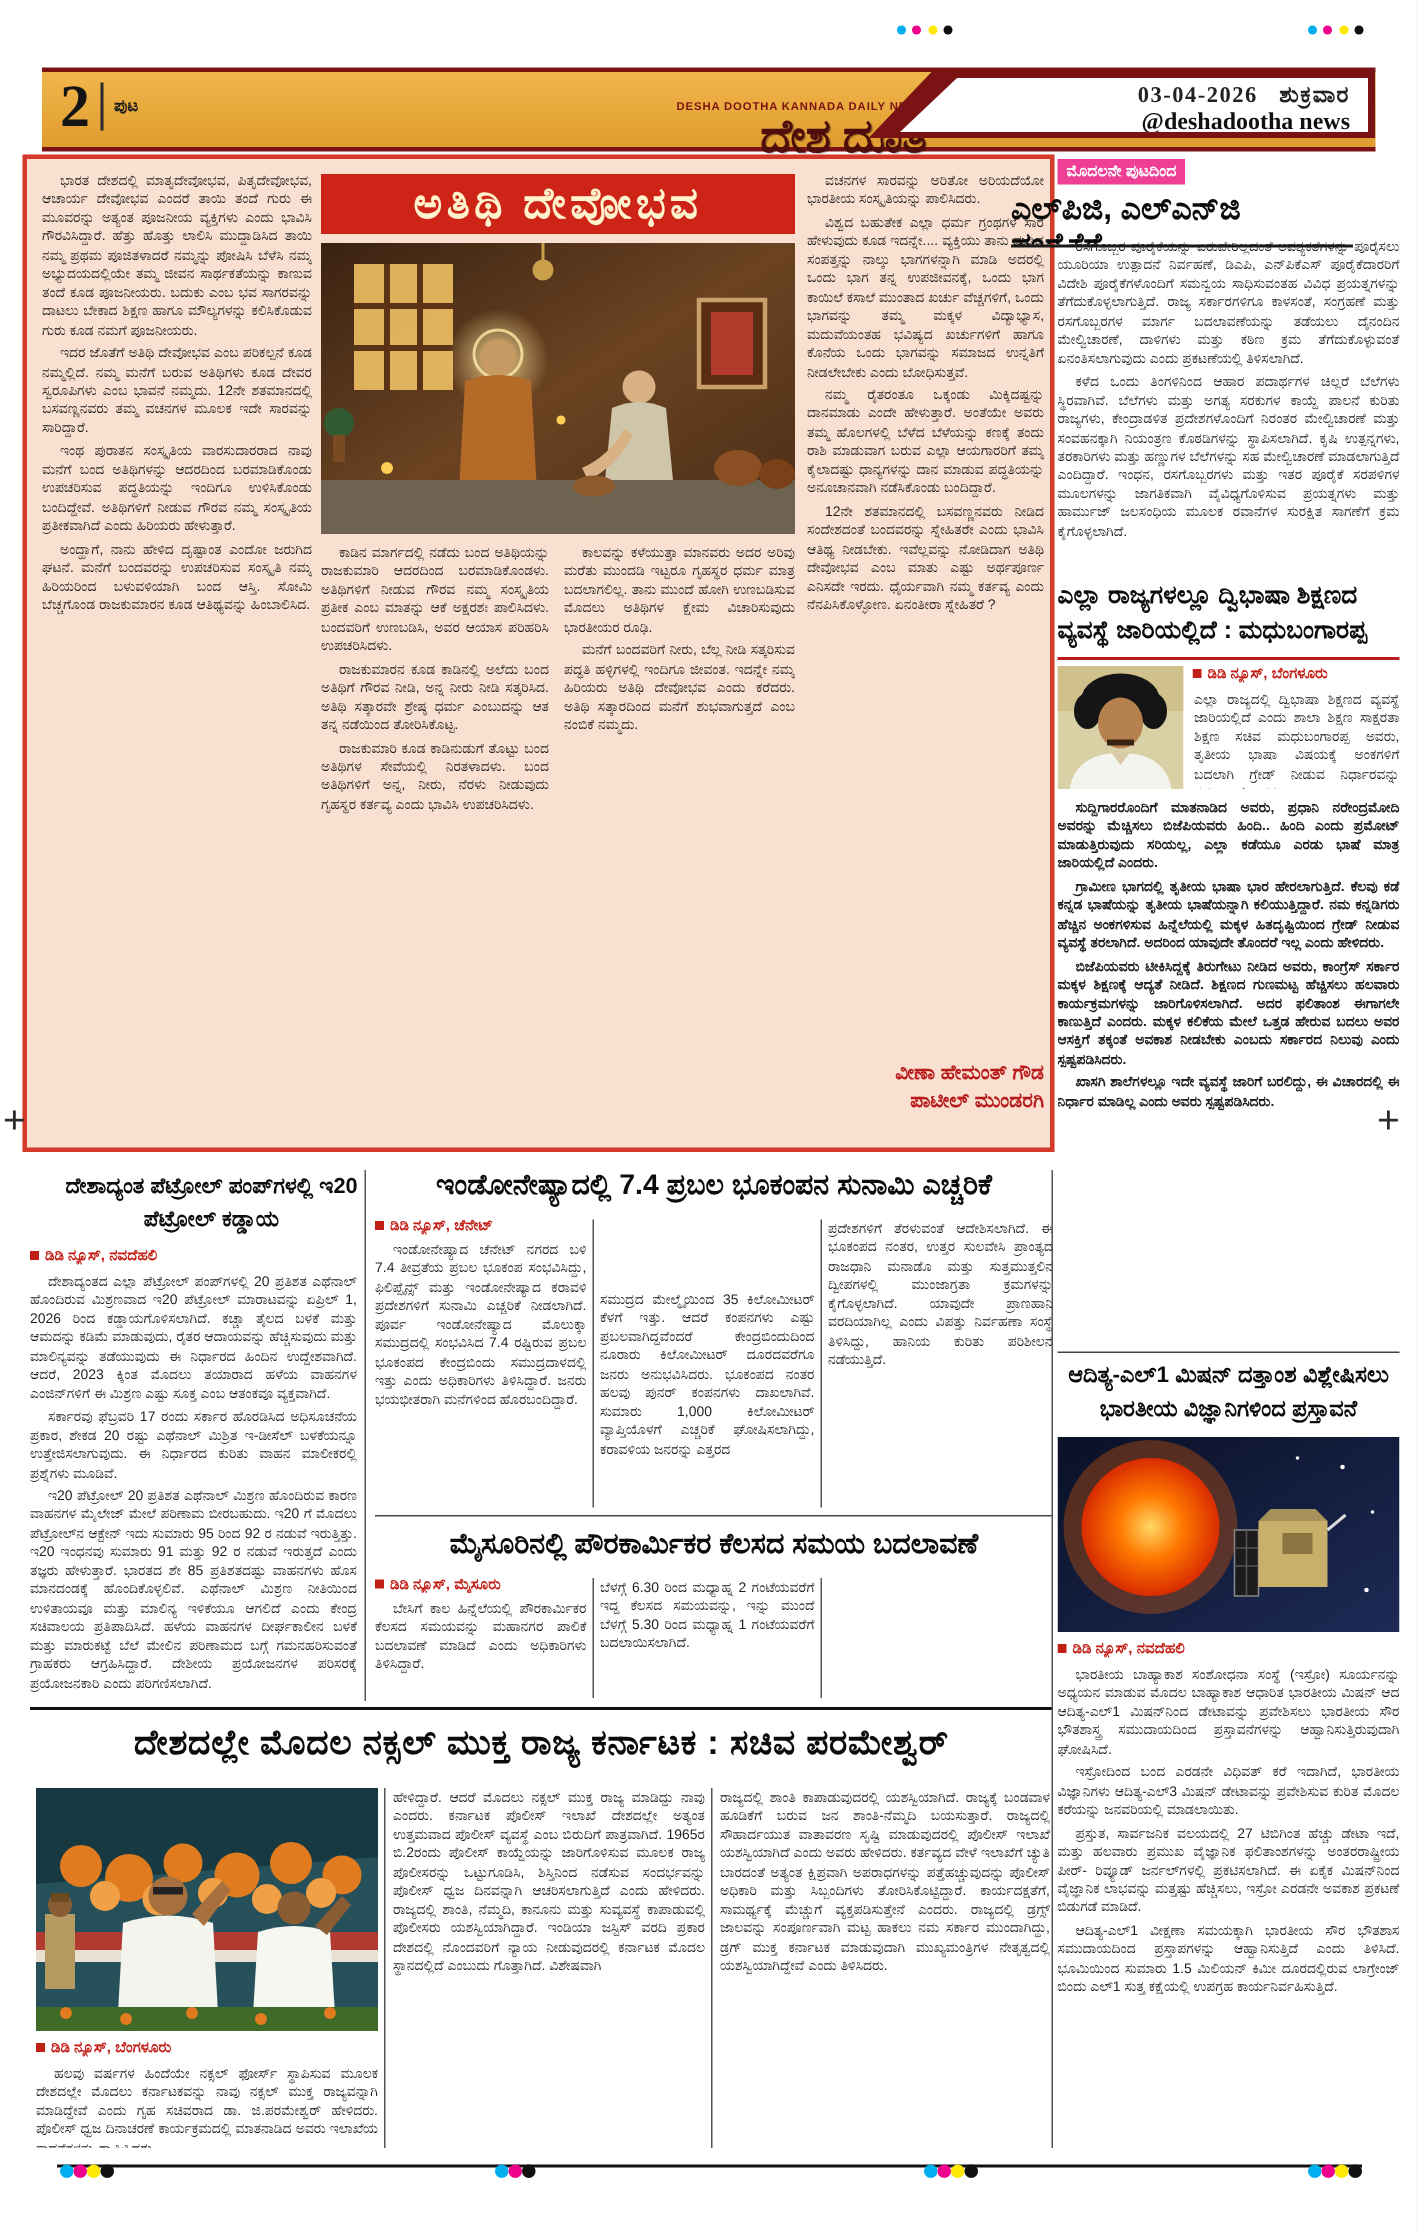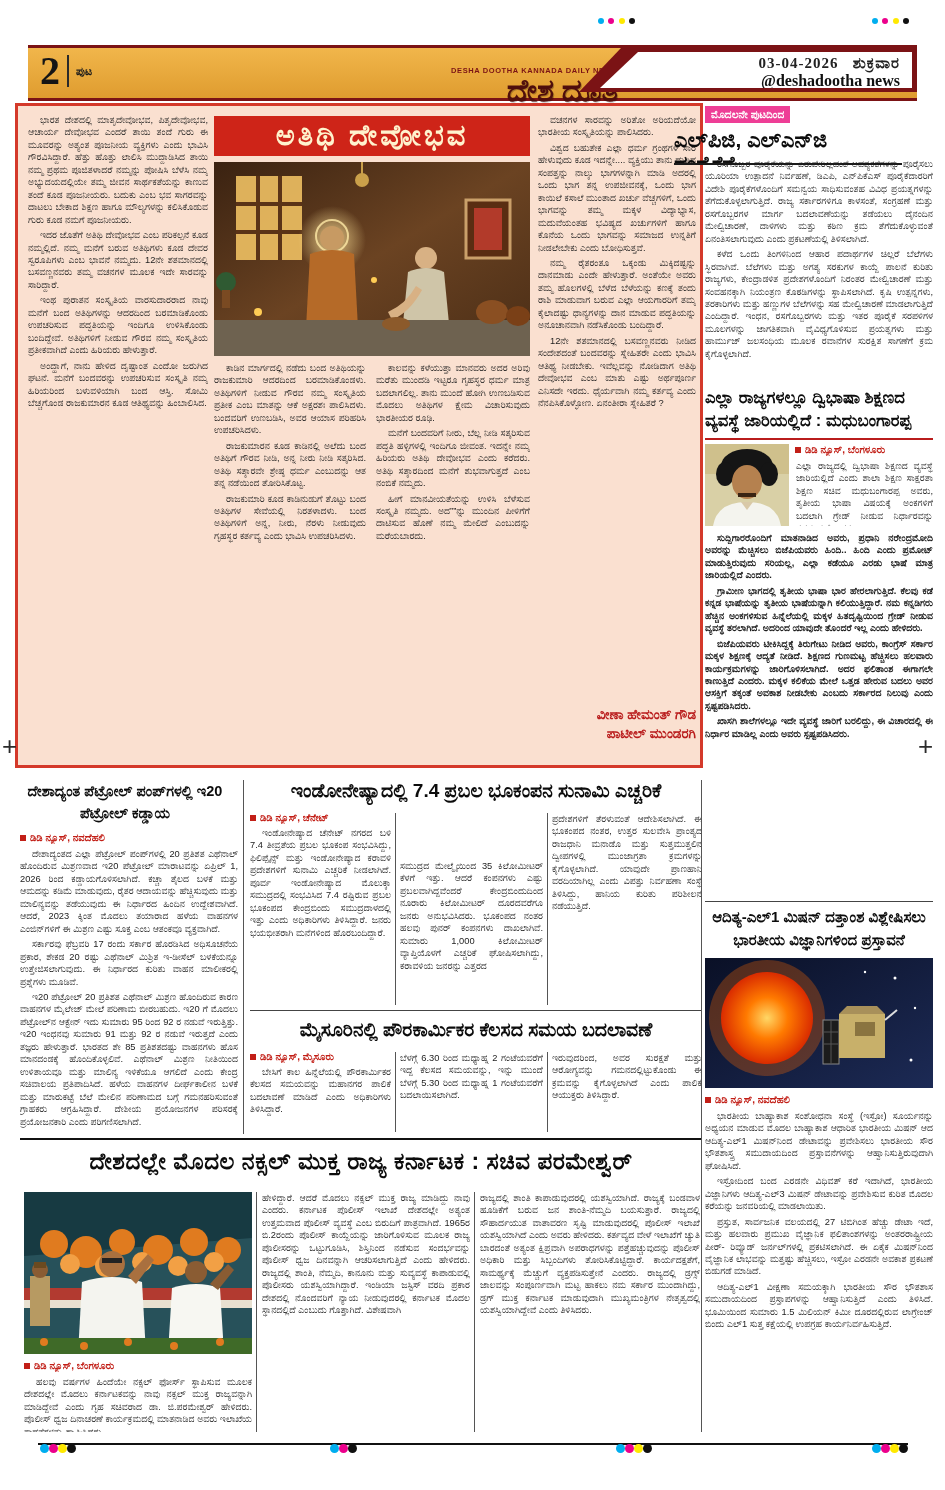--- a/index.html
+++ b/index.html
@@ -133,21 +133,20 @@
     </div>
 
     <div class="abs txt" style="left:196px;top:256px;width:152px;height:394px;">
         <p class="para">ಕಾಡಿನ ಮಾರ್ಗದಲ್ಲಿ ನಡೆದು ಬಂದ ಅತಿಥಿಯನ್ನು ರಾಜಕುಮಾರಿ ಆದರದಿಂದ ಬರಮಾಡಿಕೊಂಡಳು. ಅತಿಥಿಗಳಿಗೆ ನೀಡುವ ಗೌರವ ನಮ್ಮ ಸಂಸ್ಕೃತಿಯ ಪ್ರತೀಕ ಎಂಬ ಮಾತನ್ನು ಆಕೆ ಅಕ್ಷರಶಃ ಪಾಲಿಸಿದಳು. ಬಂದವರಿಗೆ ಉಣಬಡಿಸಿ, ಅವರ ಆಯಾಸ ಪರಿಹರಿಸಿ ಉಪಚರಿಸಿದಳು.</p>
         <p class="para">ರಾಜಕುಮಾರನ ಕೂಡ ಕಾಡಿನಲ್ಲಿ ಅಲೆದು ಬಂದ ಅತಿಥಿಗೆ ಗೌರವ ನೀಡಿ, ಅನ್ನ ನೀರು ನೀಡಿ ಸತ್ಕರಿಸಿದ. ಅತಿಥಿ ಸತ್ಕಾರವೇ ಶ್ರೇಷ್ಠ ಧರ್ಮ ಎಂಬುದನ್ನು ಆತ ತನ್ನ ನಡೆಯಿಂದ ತೋರಿಸಿಕೊಟ್ಟ.</p>
         <p class="para">ರಾಜಕುಮಾರಿ ಕೂಡ ಕಾಡಿನುಡುಗೆ ತೊಟ್ಟು ಬಂದ ಅತಿಥಿಗಳ ಸೇವೆಯಲ್ಲಿ ನಿರತಳಾದಳು. ಬಂದ ಅತಿಥಿಗಳಿಗೆ ಅನ್ನ, ನೀರು, ನೆರಳು ನೀಡುವುದು ಗೃಹಸ್ಥರ ಕರ್ತವ್ಯ ಎಂದು ಭಾವಿಸಿ ಉಪಚರಿಸಿದಳು.</p>
       </div>
     <div class="abs txt" style="left:358px;top:256px;width:154px;height:394px;">
         <p class="para">ಕಾಲವನ್ನು ಕಳೆಯುತ್ತಾ ಮಾನವರು ಅದರ ಅರಿವು ಮರೆತು ಮುಂದಡಿ ಇಟ್ಟರೂ ಗೃಹಸ್ಥರ ಧರ್ಮ ಮಾತ್ರ ಬದಲಾಗಲಿಲ್ಲ. ತಾನು ಮುಂದೆ ಹೋಗಿ ಉಣಬಡಿಸುವ ಮೊದಲು ಅತಿಥಿಗಳ ಕ್ಷೇಮ ವಿಚಾರಿಸುವುದು ಭಾರತೀಯರ ರೂಢಿ.</p>
         <p class="para">ಮನೆಗೆ ಬಂದವರಿಗೆ ನೀರು, ಬೆಲ್ಲ ನೀಡಿ ಸತ್ಕರಿಸುವ ಪದ್ಧತಿ ಹಳ್ಳಿಗಳಲ್ಲಿ ಇಂದಿಗೂ ಜೀವಂತ. ಇದನ್ನೇ ನಮ್ಮ ಹಿರಿಯರು ಅತಿಥಿ ದೇವೋಭವ ಎಂದು ಕರೆದರು. ಅತಿಥಿ ಸತ್ಕಾರದಿಂದ ಮನೆಗೆ ಶುಭವಾಗುತ್ತದೆ ಎಂಬ ನಂಬಿಕೆ ನಮ್ಮದು.</p>
-        <p class="para">ಹೀಗೆ ಮಾನವೀಯತೆಯನ್ನು ಉಳಿಸಿ ಬೆಳೆಸುವ ಸಂಸ್ಕೃತಿ ನಮ್ಮದು. ಅದ””ನ್ನು ಮುಂದಿನ ಪೀಳಿಗೆಗೆ ದಾಟಿಸುವ ಹೊಣೆ ನಮ್ಮ ಮೇಲಿದೆ ಎಂಬುದನ್ನು ಮರೆಯಬಾರದು.</p>
       </div>
 
     <div class="abs txt" style="left:520px;top:8px;width:158px;height:588px;">
         <p class="para">ವಚನಗಳ ಸಾರವನ್ನು ಅರಿತೋ ಅರಿಯದೆಯೋ ಭಾರತೀಯ ಸಂಸ್ಕೃತಿಯನ್ನು ಪಾಲಿಸಿದರು.</p>
         <p class="para">ವಿಶ್ವದ ಬಹುತೇಕ ಎಲ್ಲಾ ಧರ್ಮ ಗ್ರಂಥಗಳ ಸಾರ ಹೇಳುವುದು ಕೂಡ ಇದನ್ನೇ.... ವ್ಯಕ್ತಿಯು ತಾನು ದುಡಿದ ಸಂಪತ್ತನ್ನು ನಾಲ್ಕು ಭಾಗಗಳನ್ನಾಗಿ ಮಾಡಿ ಅದರಲ್ಲಿ ಒಂದು ಭಾಗ ತನ್ನ ಉಪಜೀವನಕ್ಕೆ, ಒಂದು ಭಾಗ ಕಾಯಿಲೆ ಕಸಾಲೆ ಮುಂತಾದ ಖರ್ಚು ವೆಚ್ಚಗಳಿಗೆ, ಒಂದು ಭಾಗವನ್ನು ತಮ್ಮ ಮಕ್ಕಳ ವಿದ್ಯಾಭ್ಯಾಸ, ಮದುವೆಯಂತಹ ಭವಿಷ್ಯದ ಖರ್ಚುಗಳಿಗೆ ಹಾಗೂ ಕೊನೆಯ ಒಂದು ಭಾಗವನ್ನು ಸಮಾಜದ ಉನ್ನತಿಗೆ ನೀಡಲೇಬೇಕು ಎಂದು ಬೋಧಿಸುತ್ತವೆ.</p>
         <p class="para">ನಮ್ಮ ರೈತರಂತೂ ಒಕ್ಕಂಡು ಮಿಕ್ಕಿದಷ್ಟನ್ನು ದಾನಮಾಡು ಎಂದೇ ಹೇಳುತ್ತಾರೆ. ಅಂತೆಯೇ ಅವರು ತಮ್ಮ ಹೊಲಗಳಲ್ಲಿ ಬೆಳೆದ ಬೆಳೆಯನ್ನು ಕಣಕ್ಕೆ ತಂದು ರಾಶಿ ಮಾಡುವಾಗ ಬರುವ ಎಲ್ಲಾ ಆಯಗಾರರಿಗೆ ತಮ್ಮ ಕೈಲಾದಷ್ಟು ಧಾನ್ಯಗಳನ್ನು ದಾನ ಮಾಡುವ ಪದ್ಧತಿಯನ್ನು ಅನೂಚಾನವಾಗಿ ನಡೆಸಿಕೊಂಡು ಬಂದಿದ್ದಾರೆ.</p>
         <p class="para">12ನೇ ಶತಮಾನದಲ್ಲಿ ಬಸವಣ್ಣನವರು ನೀಡಿದ ಸಂದೇಶದಂತೆ ಬಂದವರನ್ನು ಸ್ನೇಹಿತರೇ ಎಂದು ಭಾವಿಸಿ ಆತಿಥ್ಯ ನೀಡಬೇಕು. ಇವೆಲ್ಲವನ್ನು ನೋಡಿದಾಗ ಅತಿಥಿ ದೇವೋಭವ ಎಂಬ ಮಾತು ಎಷ್ಟು ಅರ್ಥಪೂರ್ಣ ಎನಿಸದೇ ಇರದು. ಧೈರ್ಯವಾಗಿ ನಮ್ಮ ಕರ್ತವ್ಯ ಎಂದು ನೆನಪಿಸಿಕೊಳ್ಳೋಣ. ಏನಂತೀರಾ ಸ್ನೇಹಿತರೆ ?</p>
       </div>
 
     <div class="abs author" style="left:500px;top:600px;width:178px;">
@@ -229,21 +228,21 @@
   <div class="abs byline" style="left:705px;top:1094px;">
     <span class="sq"></span><span>ಡಿಡಿ ನ್ಯೂಸ್, ನವದೆಹಲಿ</span>
   </div>
   <div class="abs txt" style="left:705px;top:1110px;width:228px;height:322px;">
       <p class="para">ಭಾರತೀಯ ಬಾಹ್ಯಾಕಾಶ ಸಂಶೋಧನಾ ಸಂಸ್ಥೆ (ಇಸ್ರೋ) ಸೂರ್ಯನನ್ನು ಅಧ್ಯಯನ ಮಾಡುವ ಮೊದಲ ಬಾಹ್ಯಾಕಾಶ ಆಧಾರಿತ ಭಾರತೀಯ ಮಿಷನ್ ಆದ ಆದಿತ್ಯ-ಎಲ್1 ಮಿಷನ್‌ನಿಂದ ಡೇಟಾವನ್ನು ಪ್ರವೇಶಿಸಲು ಭಾರತೀಯ ಸೌರ ಭೌತಶಾಸ್ತ್ರ ಸಮುದಾಯದಿಂದ ಪ್ರಸ್ತಾವನೆಗಳನ್ನು ಆಹ್ವಾನಿಸುತ್ತಿರುವುದಾಗಿ ಘೋಷಿಸಿದೆ.</p>
       <p class="para">ಇಸ್ರೋದಿಂದ ಬಂದ ಎರಡನೇ ವಿಧಿವತ್ ಕರೆ ಇದಾಗಿದೆ, ಭಾರತೀಯ ವಿಜ್ಞಾನಿಗಳು ಆದಿತ್ಯ-ಎಲ್3 ಮಿಷನ್ ಡೇಟಾವನ್ನು ಪ್ರವೇಶಿಸುವ ಕುರಿತ ಮೊದಲ ಕರೆಯನ್ನು ಜನವರಿಯಲ್ಲಿ ಮಾಡಲಾಯಿತು.</p>
       <p class="para">ಪ್ರಸ್ತುತ, ಸಾರ್ವಜನಿಕ ವಲಯದಲ್ಲಿ 27 ಟಿಬಿಗಿಂತ ಹೆಚ್ಚು ಡೇಟಾ ಇದೆ, ಮತ್ತು ಹಲವಾರು ಪ್ರಮುಖ ವೈಜ್ಞಾನಿಕ ಫಲಿತಾಂಶಗಳನ್ನು ಅಂತರರಾಷ್ಟ್ರೀಯ ಪೀರ್- ರಿವ್ಯೂಡ್ ಜರ್ನಲ್‌ಗಳಲ್ಲಿ ಪ್ರಕಟಿಸಲಾಗಿದೆ. ಈ ಏಕೈಕ ಮಿಷನ್‌ನಿಂದ ವೈಜ್ಞಾನಿಕ ಲಾಭವನ್ನು ಮತ್ತಷ್ಟು ಹೆಚ್ಚಿಸಲು, ಇಸ್ರೋ ಎರಡನೇ ಅವಕಾಶ ಪ್ರಕಟಣೆ ಬಿಡುಗಡೆ ಮಾಡಿದೆ.</p>
       <p class="para">ಆದಿತ್ಯ-ಎಲ್1 ವೀಕ್ಷಣಾ ಸಮಯಕ್ಕಾಗಿ ಭಾರತೀಯ ಸೌರ ಭೌತಶಾಸ ಸಮುದಾಯದಿಂದ ಪ್ರಸ್ತಾಪಗಳನ್ನು ಆಹ್ವಾನಿಸುತ್ತಿದೆ ಎಂದು ತಿಳಿಸಿದೆ. ಭೂಮಿಯಿಂದ ಸುಮಾರು 1.5 ಮಿಲಿಯನ್ ಕಿಮೀ ದೂರದಲ್ಲಿರುವ ಲಾಗ್ರೇಂಜ್ ಬಿಂದು ಎಲ್1 ಸುತ್ತ ಕಕ್ಷೆಯಲ್ಲಿ ಉಪಗ್ರಹ ಕಾರ್ಯನಿರ್ವಹಿಸುತ್ತಿದೆ.</p>
     </div>
 
-  <div class="abs headline" style="left:16px;top:780px;width:218px;height:46px;font-size:14.5px;line-height:1.55;text-align:center;">ದೇಶಾದ್ಯಂತ ಪೆಟ್ರೋಲ್ ಪಂಪ್‌ಗಳಲ್ಲಿ ಇ20 ಪೆಟ್ರೋಲ್ ಕಡ್ಡಾಯ</div>
+  <div class="abs headline" style="left:32px;top:780px;width:218px;height:46px;font-size:14.5px;line-height:1.55;text-align:center;">ದೇಶಾದ್ಯಂತ ಪೆಟ್ರೋಲ್ ಪಂಪ್‌ಗಳಲ್ಲಿ ಇ20 ಪೆಟ್ರೋಲ್ ಕಡ್ಡಾಯ</div>
   <div class="abs byline" style="left:20px;top:832px;">
     <span class="sq"></span><span>ಡಿಡಿ ನ್ಯೂಸ್, ನವದೆಹಲಿ</span>
   </div>
   <div class="abs txt" style="left:20px;top:848px;width:218px;height:286px;">
       <p class="para">ದೇಶಾದ್ಯಂತದ ಎಲ್ಲಾ ಪೆಟ್ರೋಲ್ ಪಂಪ್‌ಗಳಲ್ಲಿ 20 ಪ್ರತಿಶತ ಎಥೆನಾಲ್ ಹೊಂದಿರುವ ಮಿಶ್ರಣವಾದ ಇ20 ಪೆಟ್ರೋಲ್ ಮಾರಾಟವನ್ನು ಏಪ್ರಿಲ್ 1, 2026 ರಿಂದ ಕಡ್ಡಾಯಗೊಳಿಸಲಾಗಿದೆ. ಕಚ್ಚಾ ತೈಲದ ಬಳಕೆ ಮತ್ತು ಆಮದನ್ನು ಕಡಿಮೆ ಮಾಡುವುದು, ರೈತರ ಆದಾಯವನ್ನು ಹೆಚ್ಚಿಸುವುದು ಮತ್ತು ಮಾಲಿನ್ಯವನ್ನು ತಡೆಯುವುದು ಈ ನಿರ್ಧಾರದ ಹಿಂದಿನ ಉದ್ದೇಶವಾಗಿದೆ. ಆದರೆ, 2023 ಕ್ಕಿಂತ ಮೊದಲು ತಯಾರಾದ ಹಳೆಯ ವಾಹನಗಳ ಎಂಜಿನ್‌ಗಳಿಗೆ ಈ ಮಿಶ್ರಣ ಎಷ್ಟು ಸೂಕ್ತ ಎಂಬ ಆತಂಕವೂ ವ್ಯಕ್ತವಾಗಿದೆ.</p>
       <p class="para">ಸರ್ಕಾರವು ಫೆಬ್ರವರಿ 17 ರಂದು ಸರ್ಕಾರ ಹೊರಡಿಸಿದ ಅಧಿಸೂಚನೆಯ ಪ್ರಕಾರ, ಶೇಕಡ 20 ರಷ್ಟು ಎಥೆನಾಲ್ ಮಿಶ್ರಿತ ಇ-ಡೀಸೆಲ್ ಬಳಕೆಯನ್ನೂ ಉತ್ತೇಜಿಸಲಾಗುವುದು. ಈ ನಿರ್ಧಾರದ ಕುರಿತು ವಾಹನ ಮಾಲೀಕರಲ್ಲಿ ಪ್ರಶ್ನೆಗಳು ಮೂಡಿವೆ.</p>
       <p class="para">ಇ20 ಪೆಟ್ರೋಲ್ 20 ಪ್ರತಿಶತ ಎಥೆನಾಲ್ ಮಿಶ್ರಣ ಹೊಂದಿರುವ ಕಾರಣ ವಾಹನಗಳ ಮೈಲೇಜ್ ಮೇಲೆ ಪರಿಣಾಮ ಬೀರಬಹುದು. ಇ20 ಗೆ ಮೊದಲು ಪೆಟ್ರೋಲ್‌ನ ಆಕ್ಟೇನ್ ಇದು ಸುಮಾರು 95 ರಿಂದ 92 ರ ನಡುವೆ ಇರುತ್ತಿತ್ತು. ಇ20 ಇಂಧನವು ಸುಮಾರು 91 ಮತ್ತು 92 ರ ನಡುವೆ ಇರುತ್ತದೆ ಎಂದು ತಜ್ಞರು ಹೇಳುತ್ತಾರೆ. ಭಾರತದ ಶೇ 85 ಪ್ರತಿಶತದಷ್ಟು ವಾಹನಗಳು ಹೊಸ ಮಾನದಂಡಕ್ಕೆ ಹೊಂದಿಕೊಳ್ಳಲಿವೆ. ಎಥೆನಾಲ್ ಮಿಶ್ರಣ ನೀತಿಯಿಂದ ಉಳಿತಾಯವೂ ಮತ್ತು ಮಾಲಿನ್ಯ ಇಳಿಕೆಯೂ ಆಗಲಿದೆ ಎಂದು ಕೇಂದ್ರ ಸಚಿವಾಲಯ ಪ್ರತಿಪಾದಿಸಿದೆ. ಹಳೆಯ ವಾಹನಗಳ ದೀರ್ಘಕಾಲೀನ ಬಳಕೆ ಮತ್ತು ಮಾರುಕಟ್ಟೆ ಬೆಲೆ ಮೇಲಿನ ಪರಿಣಾಮದ ಬಗ್ಗೆ ಗಮನಹರಿಸುವಂತೆ ಗ್ರಾಹಕರು ಆಗ್ರಹಿಸಿದ್ದಾರೆ. ದೇಶೀಯ ಪ್ರಯೋಜನಗಳ ಪರಿಸರಕ್ಕೆ ಪ್ರಯೋಜನಕಾರಿ ಎಂದು ಪರಿಗಣಿಸಲಾಗಿದೆ.</p>
     </div>
 
   <div class="abs vrule" style="left:243px;top:780px;height:354px;"></div>
@@ -271,23 +270,20 @@
     <span class="sq"></span><span>ಡಿಡಿ ನ್ಯೂಸ್, ಮೈಸೂರು</span>
   </div>
   <div class="abs txt" style="left:250px;top:1066px;width:141px;height:66px;">
     <p class="para">ಬೇಸಿಗೆ ಕಾಲ ಹಿನ್ನೆಲೆಯಲ್ಲಿ ಪೌರಕಾರ್ಮಿಕರ ಕೆಲಸದ ಸಮಯವನ್ನು ಮಹಾನಗರ ಪಾಲಿಕೆ ಬದಲಾವಣೆ ಮಾಡಿದೆ ಎಂದು ಅಧಿಕಾರಿಗಳು ತಿಳಿಸಿದ್ದಾರೆ.</p>
   </div>
   <div class="abs vrule" style="left:395px;top:1052px;height:80px;"></div>
   <div class="abs txt" style="left:400px;top:1052px;width:143px;height:80px;">
     <p class="para" style="text-indent:0;">ಬೆಳಗ್ಗೆ 6.30 ರಿಂದ ಮಧ್ಯಾಹ್ನ 2 ಗಂಟೆಯವರೆಗೆ ಇದ್ದ ಕೆಲಸದ ಸಮಯವನ್ನು, ಇನ್ನು ಮುಂದೆ ಬೆಳಗ್ಗೆ 5.30 ರಿಂದ ಮಧ್ಯಾಹ್ನ 1 ಗಂಟೆಯವರೆಗೆ ಬದಲಾಯಿಸಲಾಗಿದೆ.</p>
   </div>
   <div class="abs vrule" style="left:547px;top:1052px;height:80px;"></div>
-  <div class="abs txt" style="left:552px;top:1052px;width:150px;height:80px;">
-    <p class="para" style="text-indent:0;">ಇರುವುದರಿಂದ, ಅವರ ಸುರಕ್ಷತೆ ಮತ್ತು ಆರೋಗ್ಯವನ್ನು ಗಮನದಲ್ಲಿಟ್ಟುಕೊಂಡು ಈ ಕ್ರಮವನ್ನು ಕೈಗೊಳ್ಳಲಾಗಿದೆ ಎಂದು ಪಾಲಿಕೆ ಆಯುಕ್ತರು ತಿಳಿಸಿದ್ದಾರೆ.</p>
-  </div>
 
   <div class="abs" style="left:20px;top:1138px;width:682px;height:2px;background:#111;"></div>
   <div class="abs vrule" style="left:701px;top:780px;height:652px;"></div>
 
   <div class="abs headline" style="left:20px;top:1148px;width:682px;height:32px;font-size:23px;text-align:center;letter-spacing:.5px;">ದೇಶದಲ್ಲೇ ಮೊದಲ ನಕ್ಸಲ್ ಮುಕ್ತ ರಾಜ್ಯ ಕರ್ನಾಟಕ : ಸಚಿವ ಪರಮೇಶ್ವರ್</div>
 
   <div class="abs" style="left:24px;top:1192px;width:228px;height:162px;">
     <svg width="228" height="162" xmlns="http://www.w3.org/2000/svg">
       <rect width="228" height="162" fill="#27515a"></rect>
       <path d="M0 0 L228 0 L228 46 L0 64 Z" fill="#173a42"></path>

